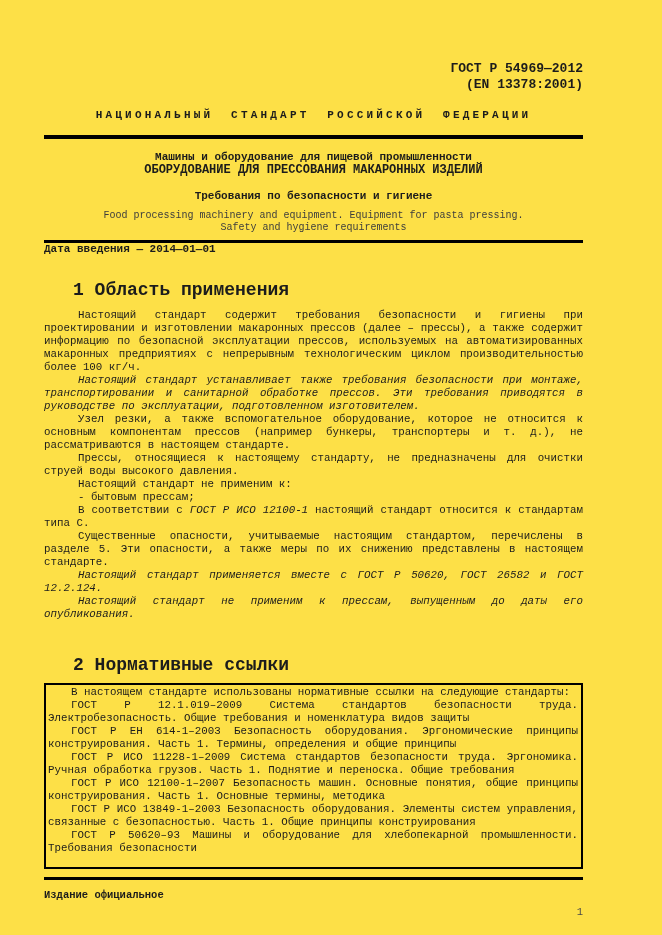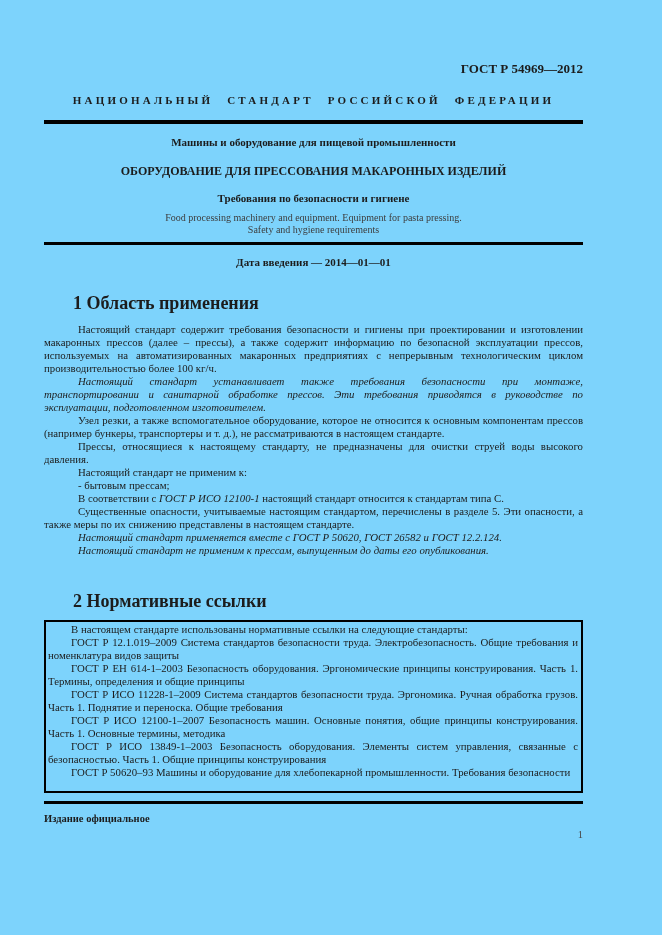--- a/index.html
+++ b/index.html
@@ -1,49 +1,50 @@
 <!DOCTYPE html>
 <html><head>
 <meta charset="utf-8">
 <style>
   html,body { margin:0; padding:0; background:#ffffff; }
   .page {
-    width:662px; height:935px; box-sizing:border-box; background:#7dd3fc;
+    width:662px; height:935px; box-sizing:border-box; background:#fde047;
     padding:55px 79px 0 44px; position:relative; overflow:hidden;
-    font-family:Liberation Serif, serif; color:#1c1c1c;
+    font-family:Liberation Mono, monospace; color:#1c1c1c;
   }
   .doc-code { text-align:right; font-weight:bold; font-size:13px; line-height:15.5px; margin-top:6px; }
   .std-type { text-align:center; font-weight:bold; font-size:11px; letter-spacing:3.2px; word-spacing:8px; margin-top:17px; white-space:nowrap; }
   .rule { height:3px; background:#000; }
   .rule-thick { height:4px; margin-top:14px; }
   .rule-mid { margin-top:6px; }
   .group-title { text-align:center; font-weight:bold; font-size:11px; margin-top:12px; }
-  .main-title { text-align:center; font-weight:bold; font-size:12px; margin-top:16px; }
+  .main-title { text-align:center; font-weight:bold; font-size:12px; margin-top:0; }
   .subtitle { text-align:center; font-weight:bold; font-size:11px; margin-top:13px; }
   .title-en { text-align:center; font-size:10px; line-height:12px; margin-top:8px; color:#3d3d3d; }
-  .intro-date { text-align:center; font-weight:bold; font-size:11px; margin-top:11px; }
+  .intro-date { text-align:left; font-weight:bold; font-size:11px; }
   .sec-heading { font-size:18px; font-weight:bold; margin:0 0 0 29px; }
   .sec1 { margin-top:25px; }
   .sec2 { margin-top:34px; }
   .paras { margin-top:9px; }
   .paras p { margin:0; font-size:10.8px; line-height:13px; text-align:justify; text-indent:34px; }
   .italic { font-style:italic; }
   .ref-box { border:2px solid #000; margin-top:8px; padding:1px 3px 12px 2px; }
   .ref-box p { text-indent:23px; }
   .rule-footer { margin-top:8px; }
   .official { font-weight:bold; font-size:10.5px; margin-top:9px; }
   .page-num { text-align:right; font-size:10.5px; margin-top:5px; color:#4a4a4a; }
 </style>
 </head>
 <body>
 
 <div class="page">
 
   <div class="doc-code">
     <div>ГОСТ Р 54969—2012</div>
+    <div>(EN 13378:2001)</div>
   </div>
 
   <div class="std-type">НАЦИОНАЛЬНЫЙ СТАНДАРТ РОССИЙСКОЙ ФЕДЕРАЦИИ</div>
 
   <div class="rule rule-thick"></div>
 
   <div class="group-title">Машины и оборудование для пищевой промышленности</div>
   <div class="main-title">ОБОРУДОВАНИЕ ДЛЯ ПРЕССОВАНИЯ МАКАРОННЫХ ИЗДЕЛИЙ</div>
   <div class="subtitle">Требования по безопасности и гигиене</div>
 

